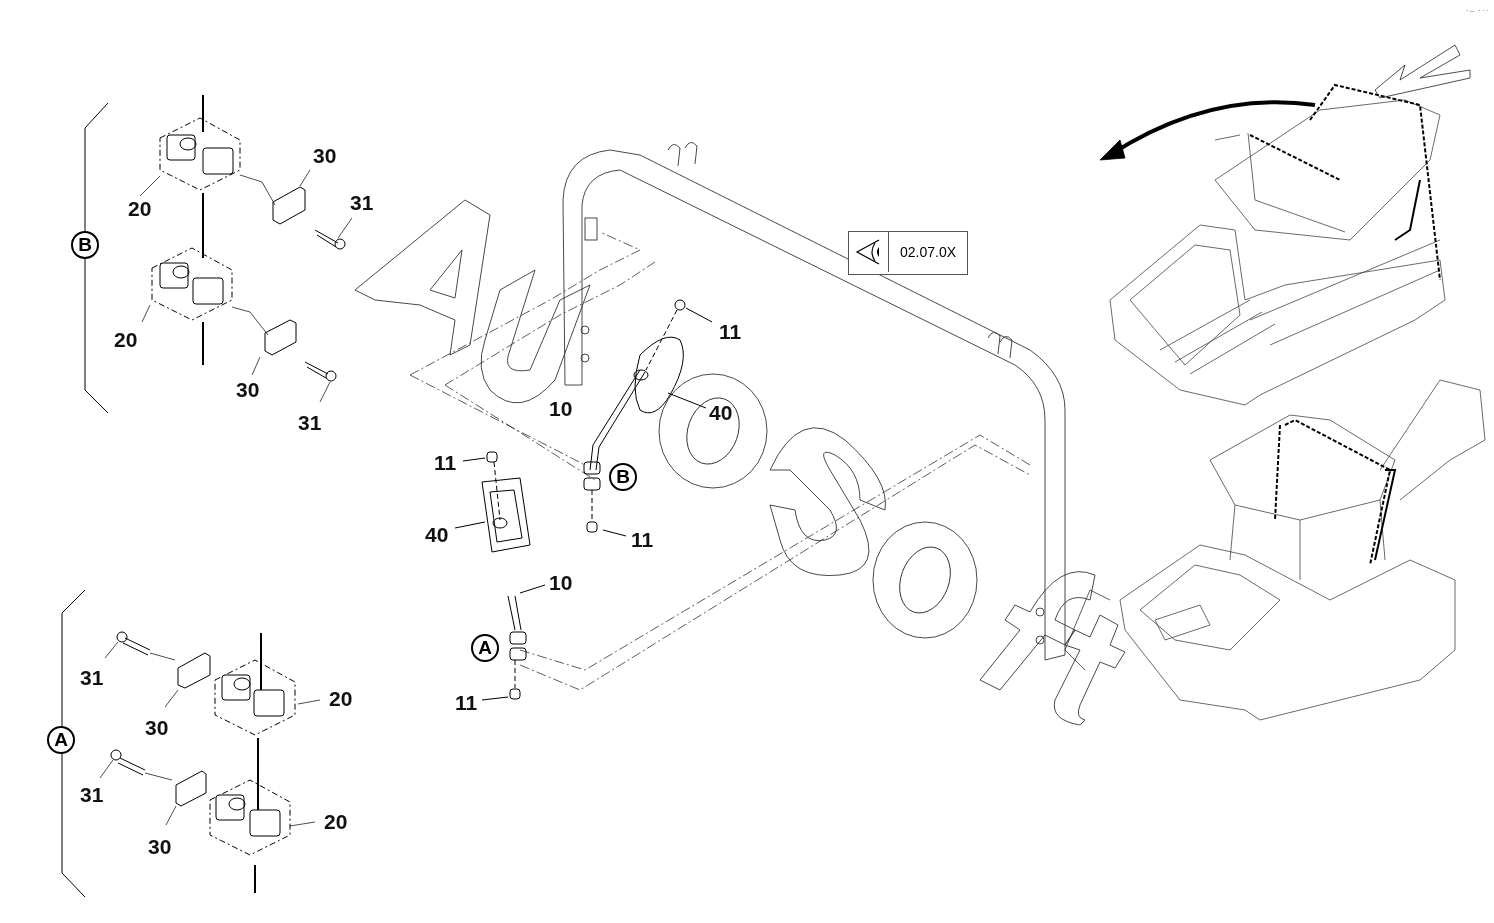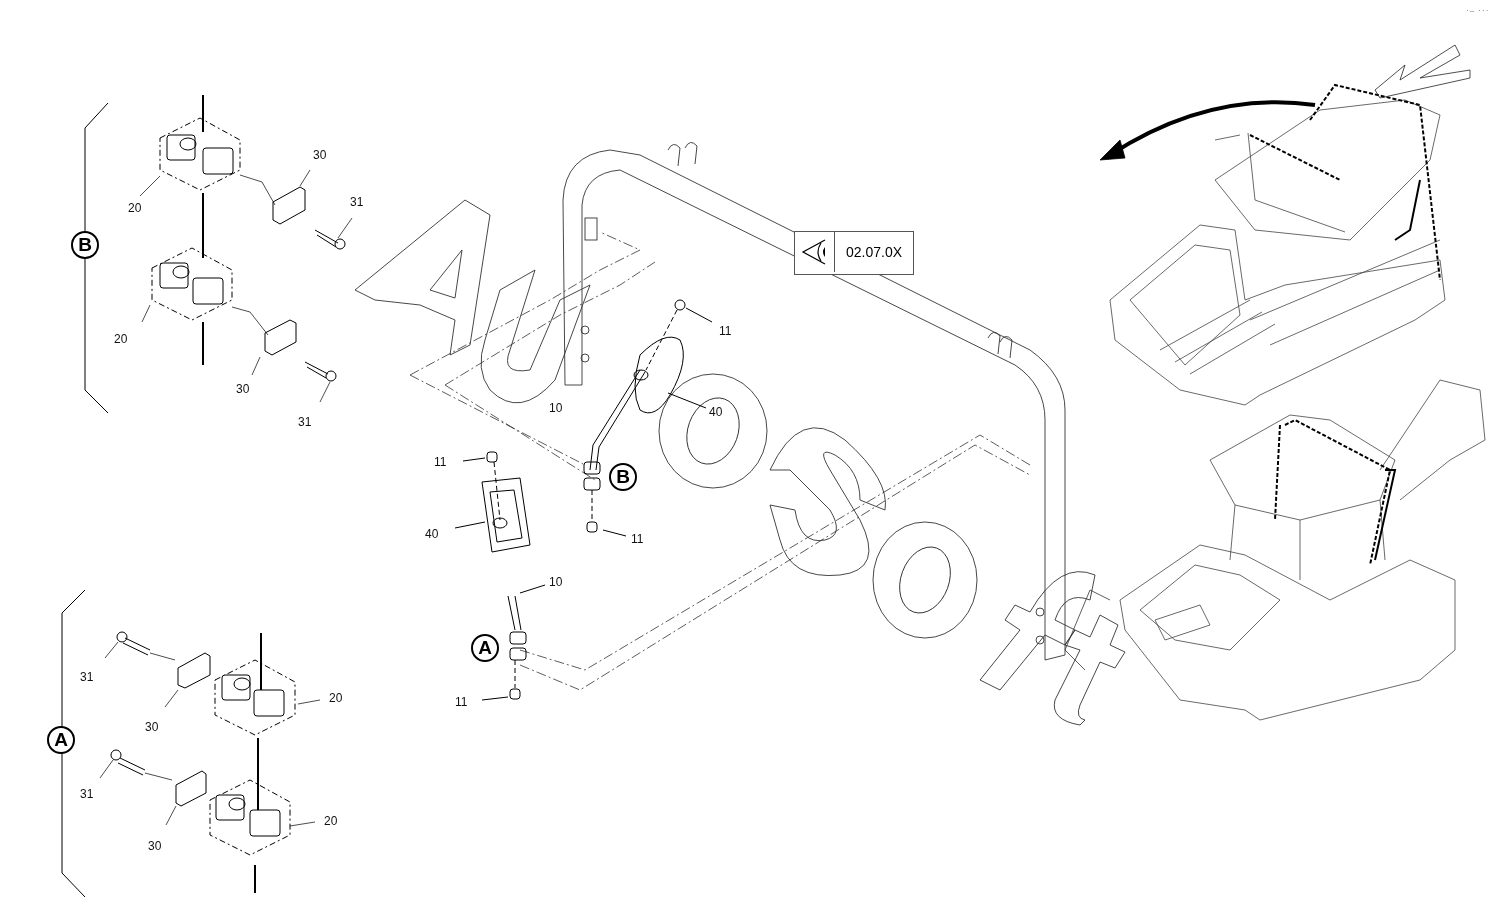--- a/index.html
+++ b/index.html
@@ -1,22 +1,22 @@
 <!DOCTYPE html>
 <html><head>
 <meta charset="utf-8">
 <style>
   html, body { margin: 0; padding: 0; background: #ffffff; }
   body { width: 1494px; height: 923px; position: relative; overflow: hidden;
          font-family: "Liberation Sans", sans-serif; color: #000; }
   #canvas { position: absolute; left: 0; top: 0; width: 1494px; height: 923px; }
-  .lbl { position: absolute; font-size: 12px; line-height: 17px; color: #111; }
+  .lbl { position: absolute; font-size: 21px; line-height: 17px; color: #111; font-weight: bold; }
   .callout { position: absolute; width: 24px; height: 24px; border: 2px solid #000; border-radius: 50%;
              background: #fff; font-weight: bold; font-size: 19px; line-height: 24px; text-align: center; }
-  .refbox { position: absolute; left: 794px; top: 231px; width: 118px; height: 42px;
+  .refbox { position: absolute; left: 848px; top: 231px; width: 118px; height: 42px;
             border: 1px solid #555; display: flex; background: #fff; justify-content: flex-end; }
   .refbox .eye { width: 40px; height: 40px; border-right: 1px solid #555; box-sizing: border-box; }
   .refbox .code { flex: 1; font-size: 14px; line-height: 40px; text-align: center; }
   .dots { position: absolute; left: 1466px; top: 6px; font-size: 8px; color: #777; letter-spacing: 1px; }
 </style>
 </head>
 <body>
 
 <svg id="canvas" viewBox="0 0 1494 923" xmlns="http://www.w3.org/2000/svg">
   <g fill="none" stroke="#000" stroke-width="1">

